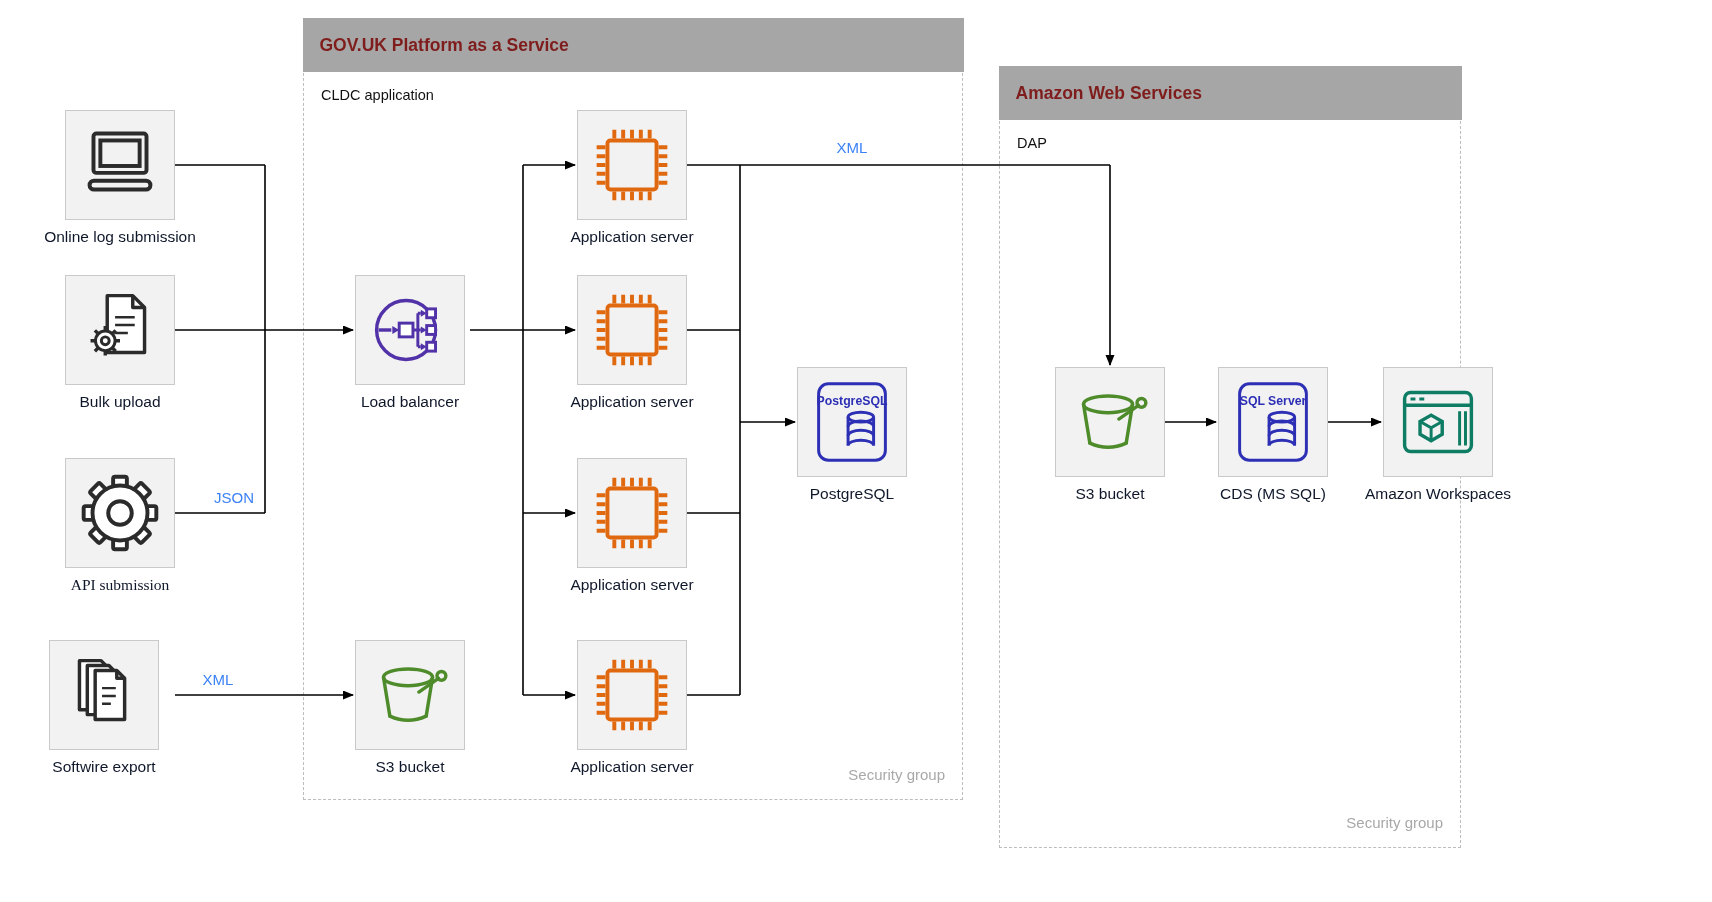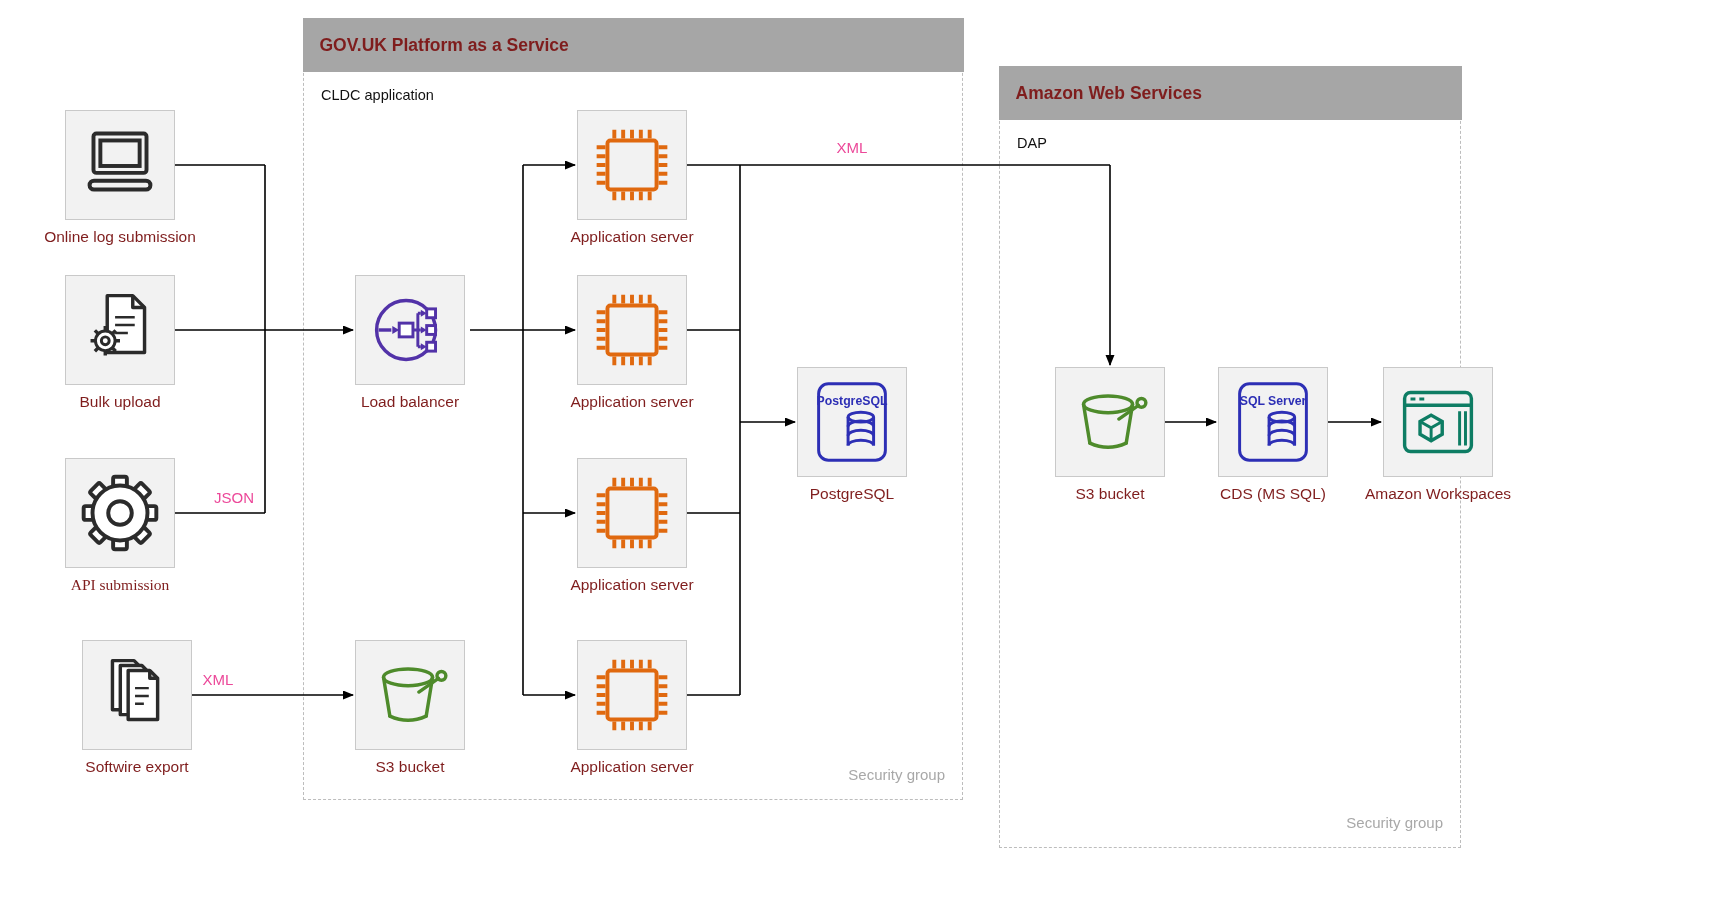--- a/index.html
+++ b/index.html
@@ -20,23 +20,23 @@
 
   .edges{position:absolute;left:0;top:0;z-index:2;}
   .edges .wire{stroke:var(--line);stroke-width:1.6;fill:none;}
   .arrowhead{fill:var(--line);}
 
   .node{position:absolute;width:110px;z-index:3;}
   .icon-box{width:110px;height:110px;background:var(--box-bg);border:1px solid var(--box-border);
     display:flex;align-items:center;justify-content:center;}
   .icon-box svg{width:108px;height:108px;display:block;}
   .node-label{position:absolute;top:118px;left:50%;transform:translateX(-50%);
-    white-space:nowrap;font-size:15.5px;color:#7f1d1d;text-align:center;}
-
-  .edge-label{position:absolute;z-index:4;font-size:15px;color:#ec4899;width:64px;text-align:center;}
+    white-space:nowrap;font-size:15.5px;color:#0f172a;text-align:center;}
+
+  .edge-label{position:absolute;z-index:4;font-size:15px;color:#3b82f6;width:64px;text-align:center;}
   svg text{font-family:"Liberation Sans",sans-serif;}
 </style>
 </head>
 <body>
 
 <svg width="0" height="0" style="position:absolute" aria-hidden="true">
   <defs>
     <symbol id="sym-chip" viewBox="0 0 110 110">
       <g fill="none" style="stroke:var(--orange)" stroke-width="4">
         <rect x="30" y="30" width="50" height="50" rx="3"></rect>
@@ -153,21 +153,21 @@
           <rect x="48" y="18" width="14" height="14" rx="2" transform="rotate(270 55 55)"></rect>
           <rect x="48" y="18" width="14" height="14" rx="2" transform="rotate(315 55 55)"></rect>
           <circle cx="55" cy="55" r="28"></circle>
           <circle cx="55" cy="55" r="12"></circle>
         </g>
       </svg>
     </div>
     <div class="node-label">API submission</div>
   </div>
 
-  <div class="node" style="left:82px;top:640px;">
+  <div class="node" style="left:49px;top:640px;">
     <div class="icon-box">
       <svg viewBox="0 0 110 110">
         <g fill="#fff" stroke="#2b2b2b" stroke-width="3.5" stroke-linejoin="round">
           <path d="M30 20 h22 l8 8 v42 h-30 z"></path>
           <path d="M38 25 h22 l8 8 v42 h-30 z"></path>
           <path d="M46 30 h22 l8 8 v42 h-30 z"></path>
           <path d="M68 30 v8 h8" fill="none"></path>
         </g>
         <path d="M53 48 h14 M53 56 h14 M53 64 h9" stroke="#2b2b2b" stroke-width="2.5" fill="none"></path>
       </svg>

